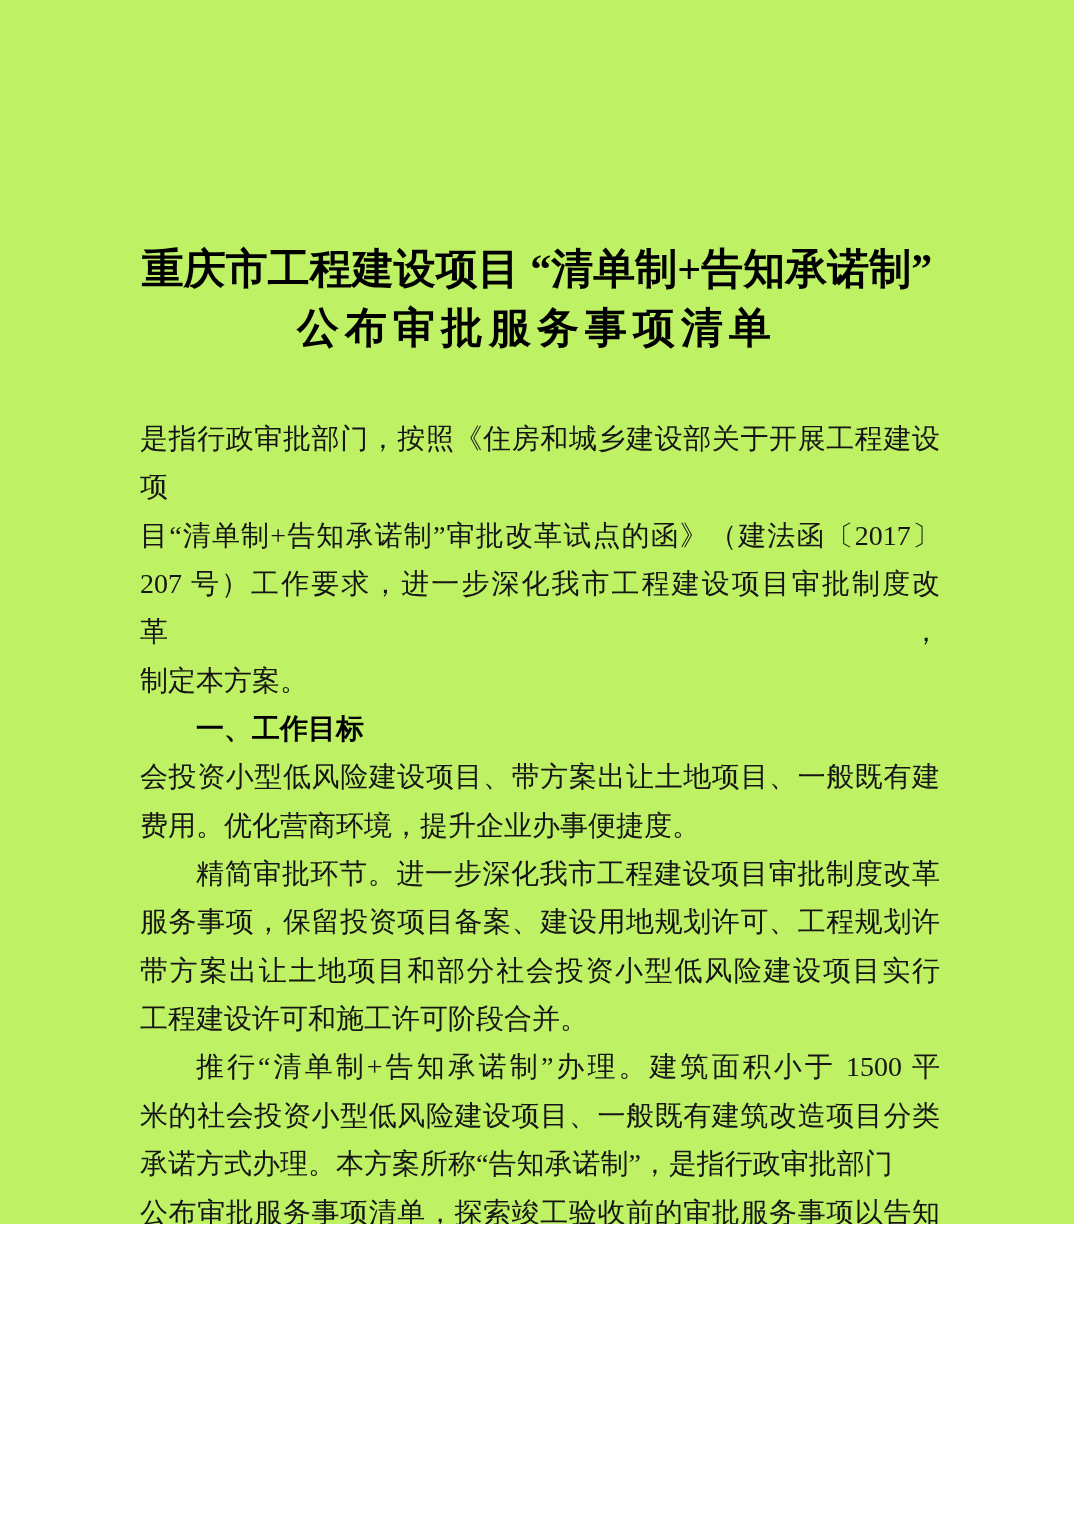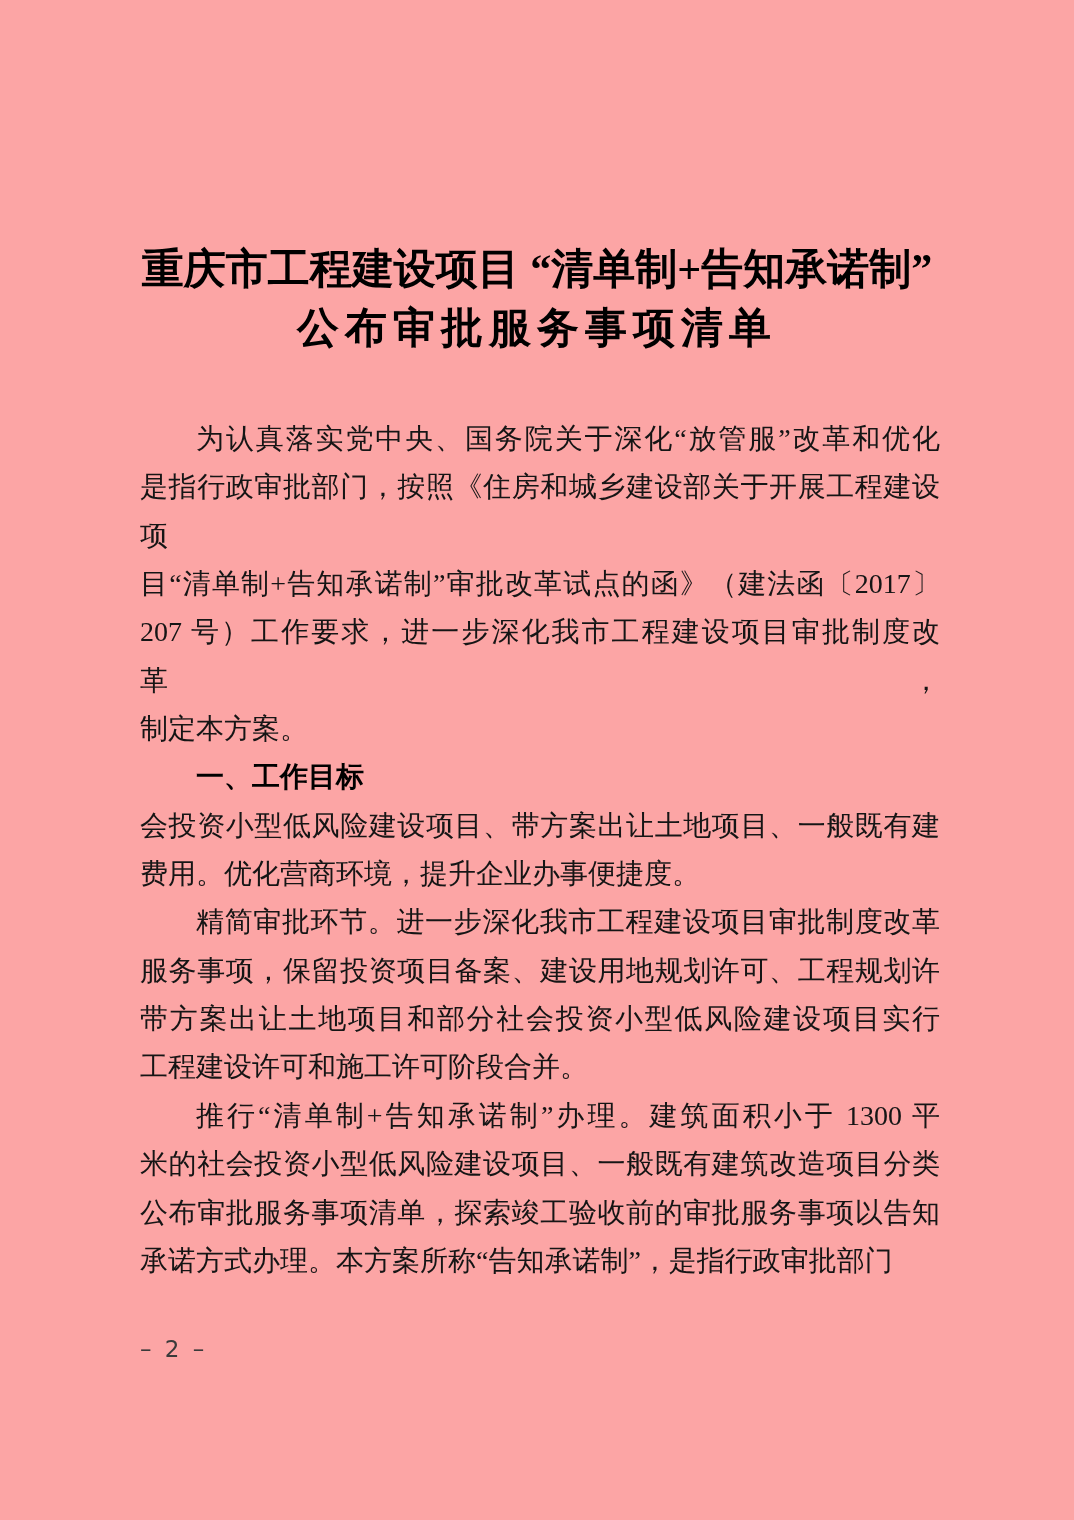--- a/index.html
+++ b/index.html
@@ -3,22 +3,22 @@
 <meta charset="utf-8">
 <style>
   html, body {
     margin: 0;
     padding: 0;
     background: #ffffff;
   }
   .page {
     position: relative;
     width: 1074px;
-    height: 1520px;
-    background: #fca5a5;
+    height: 1224px;
+    background: #bef264;
     color: #111111;
     font-family: "Liberation Serif", serif;
     overflow: hidden;
   }
   .title {
     position: absolute;
     top: 240px;
     left: 0;
     right: 0;
     margin: 0;
@@ -72,32 +72,31 @@
 </head>
 <body>
 
 <div class="page">
   <h1 class="title">
     <div class="title-line">重庆市工程建设项目 “清单制+告知承诺制”</div>
     <div class="title-line title-line-2">公布审批服务事项清单</div>
   </h1>
 
   <div class="body">
-      <div class="line paragraph first">为认真落实党中央、国务院关于深化“放管服”改革和优化</div>
       <div class="line paragraph">是指行政审批部门，按照《住房和城乡建设部关于开展工程建设项</div>
       <div class="line paragraph">目“清单制+告知承诺制”审批改革试点的函》（建法函〔2017〕</div>
       <div class="line paragraph">207 号）工作要求，进一步深化我市工程建设项目审批制度改革，</div>
       <div class="line paragraph last">制定本方案。</div>
       <div class="line heading first last">一、工作目标</div>
       <div class="line paragraph">会投资小型低风险建设项目、带方案出让土地项目、一般既有建</div>
       <div class="line paragraph last">费用。优化营商环境，提升企业办事便捷度。</div>
       <div class="line paragraph first">精简审批环节。进一步深化我市工程建设项目审批制度改革</div>
       <div class="line paragraph">服务事项，保留投资项目备案、建设用地规划许可、工程规划许</div>
       <div class="line paragraph">带方案出让土地项目和部分社会投资小型低风险建设项目实行</div>
       <div class="line paragraph last">工程建设许可和施工许可阶段合并。</div>
-      <div class="line paragraph first">推行“清单制+告知承诺制”办理。建筑面积小于 1300 平</div>
+      <div class="line paragraph first">推行“清单制+告知承诺制”办理。建筑面积小于 1500 平</div>
       <div class="line paragraph">米的社会投资小型低风险建设项目、一般既有建筑改造项目分类</div>
+      <div class="line paragraph last">承诺方式办理。本方案所称“告知承诺制”，是指行政审批部门</div>
       <div class="line paragraph">公布审批服务事项清单，探索竣工验收前的审批服务事项以告知</div>
-      <div class="line paragraph last">承诺方式办理。本方案所称“告知承诺制”，是指行政审批部门</div>
     </div>
 
   <div class="footer">– 2 –</div>
 </div>
 
 </body></html>

